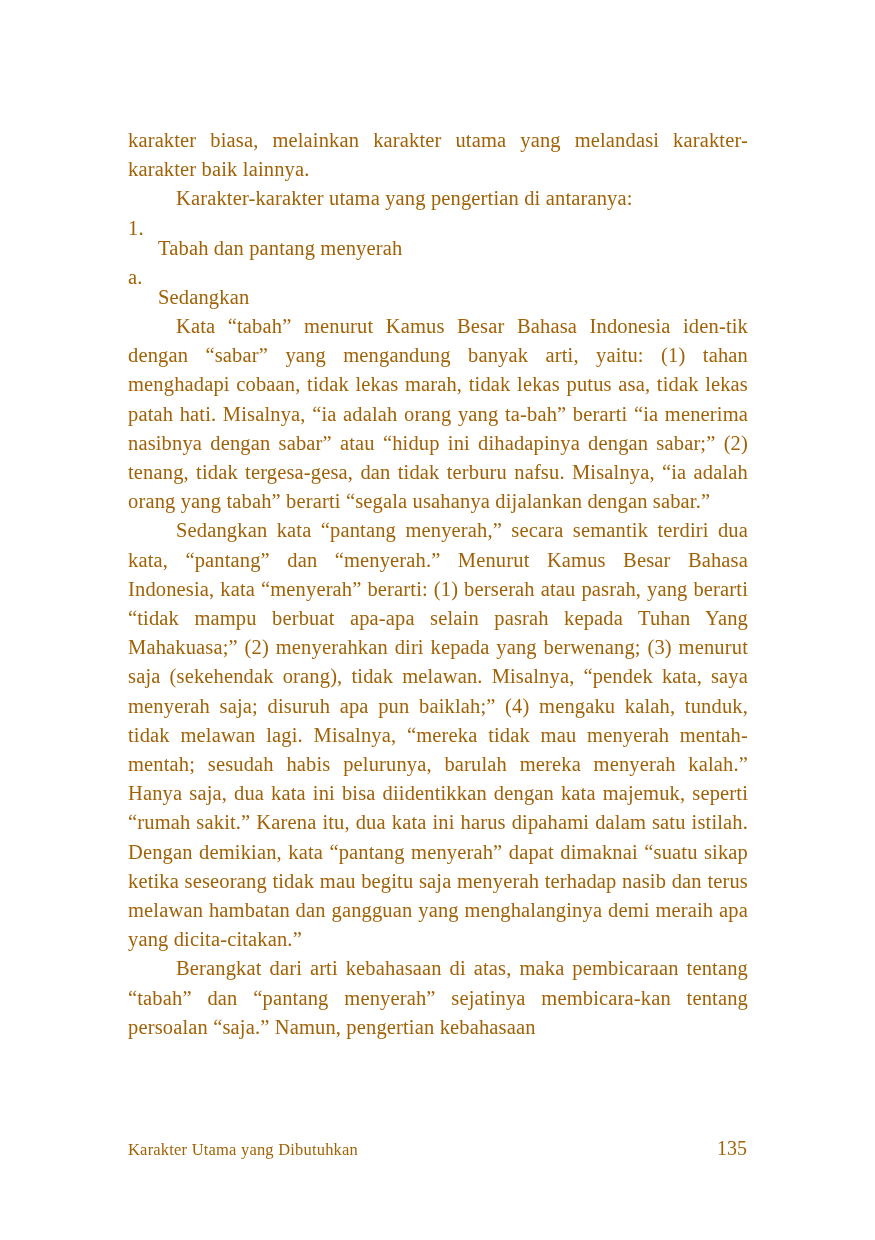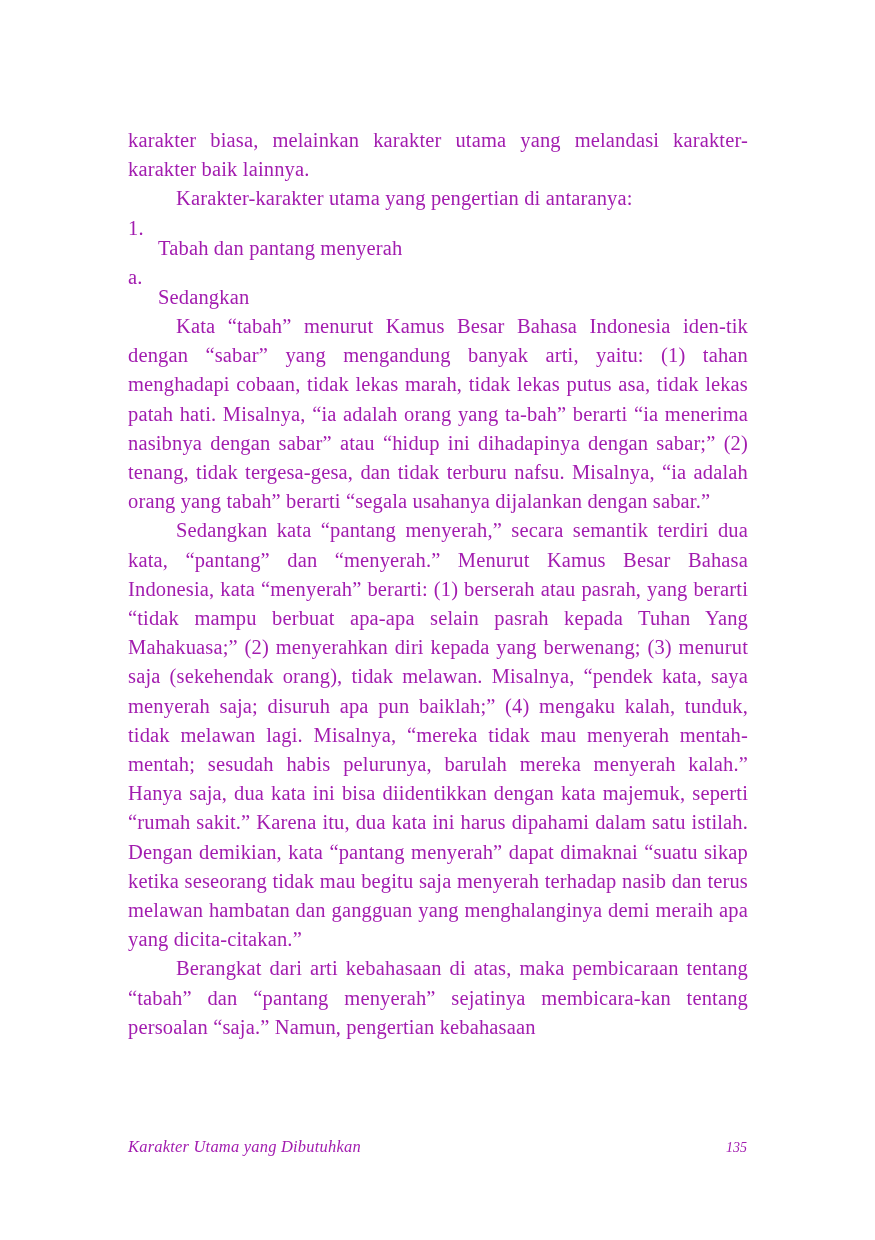--- a/index.html
+++ b/index.html
@@ -6,21 +6,21 @@
     margin: 0;
     padding: 0;
     background: #ffffff;
   }
   .page {
     position: relative;
     width: 875px;
     height: 1240px;
     background: #ffffff;
     font-family: "Liberation Serif", "DejaVu Serif", serif;
-    color: #a21caf;
+    color: #a16207;
     overflow: hidden;
   }
   .content {
     position: absolute;
     left: 128px;
     top: 126px;
     width: 620px;
   }
   p {
     margin: 0;
@@ -58,26 +58,24 @@
     position: absolute;
     left: 128px;
     right: 128px;
     top: 1137px;
     display: flex;
     align-items: baseline;
     justify-content: space-between;
   }
   .footer-title {
     font-size: 16.5px;
-    font-style: italic;
     letter-spacing: 0.2px;
   }
   .footer-page {
-    font-size: 14px;
-    font-style: italic;
+    font-size: 20px;
   }
 </style>
 </head>
 <body>
 
 <div class="page">
 
   <div class="content">
 
     <p class="noindent">karakter biasa, melainkan karakter utama yang melandasi karakter-karakter baik lainnya.</p>

